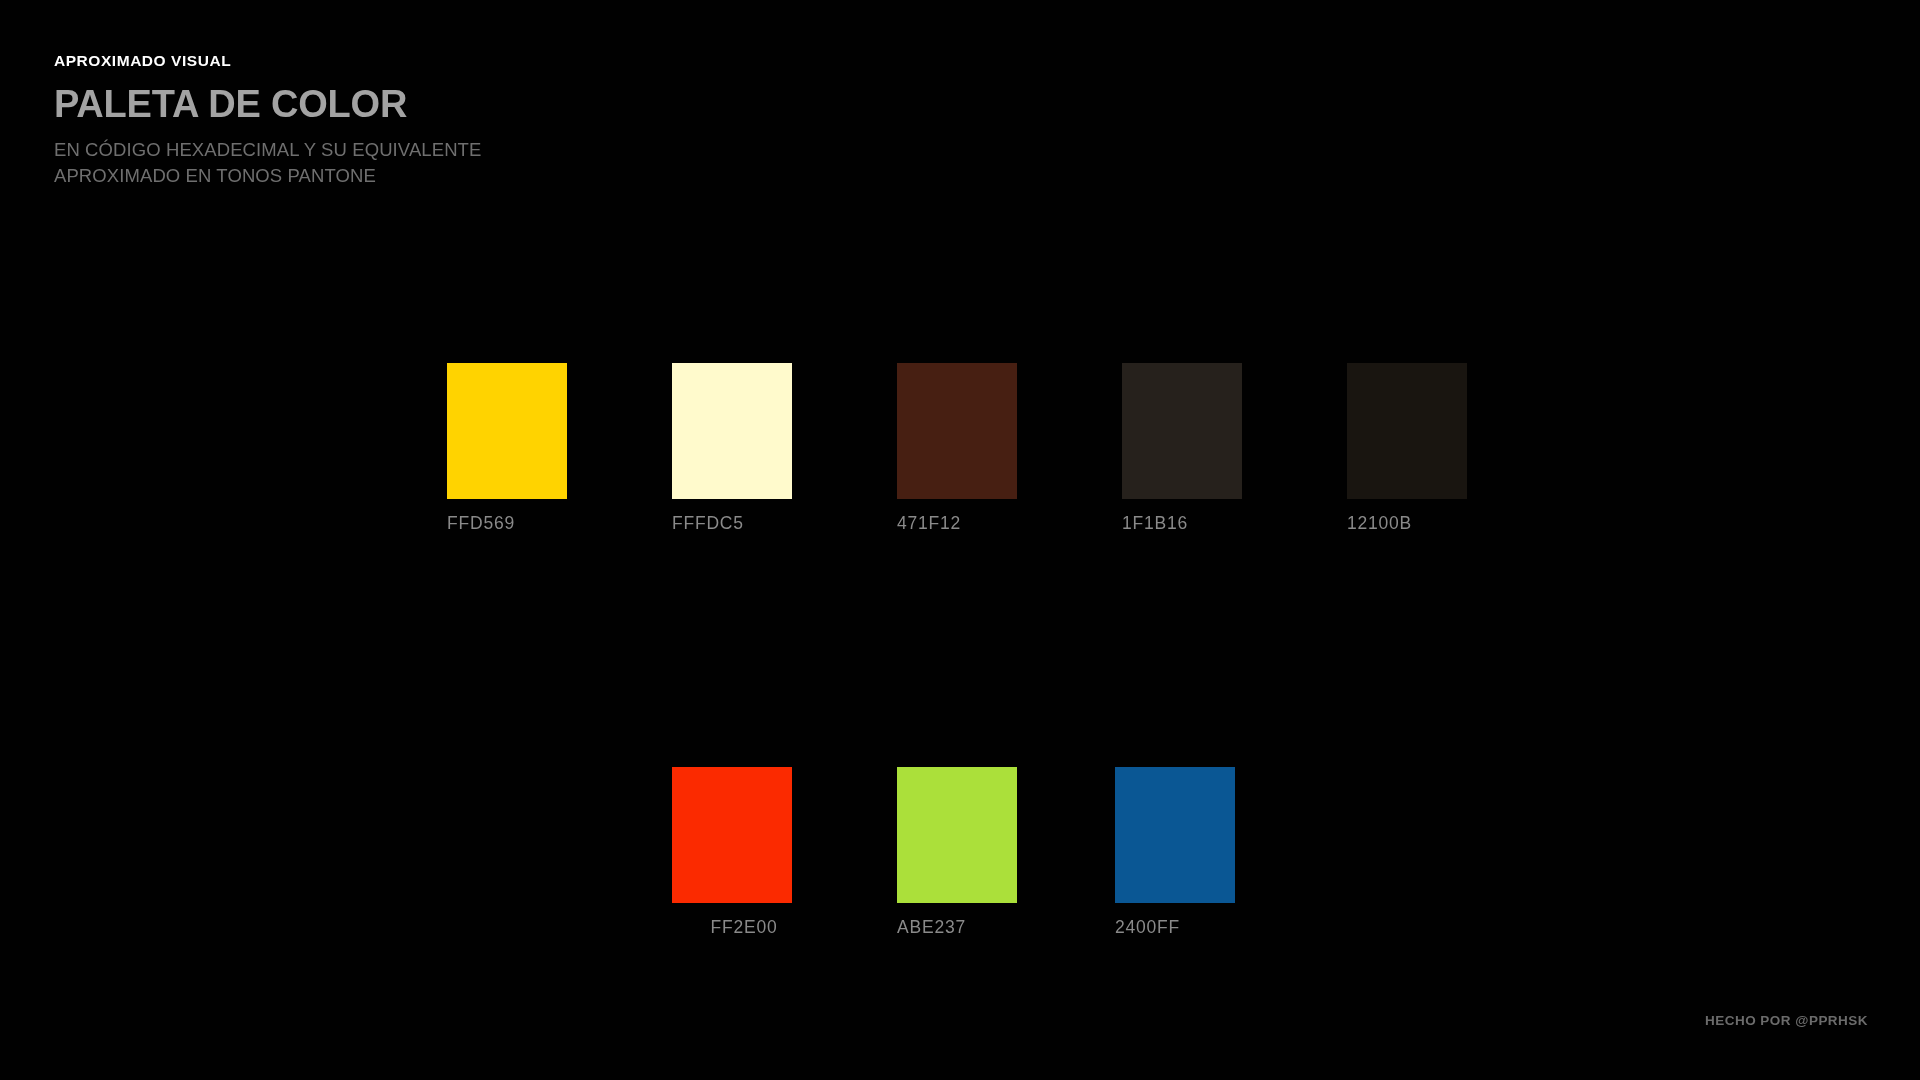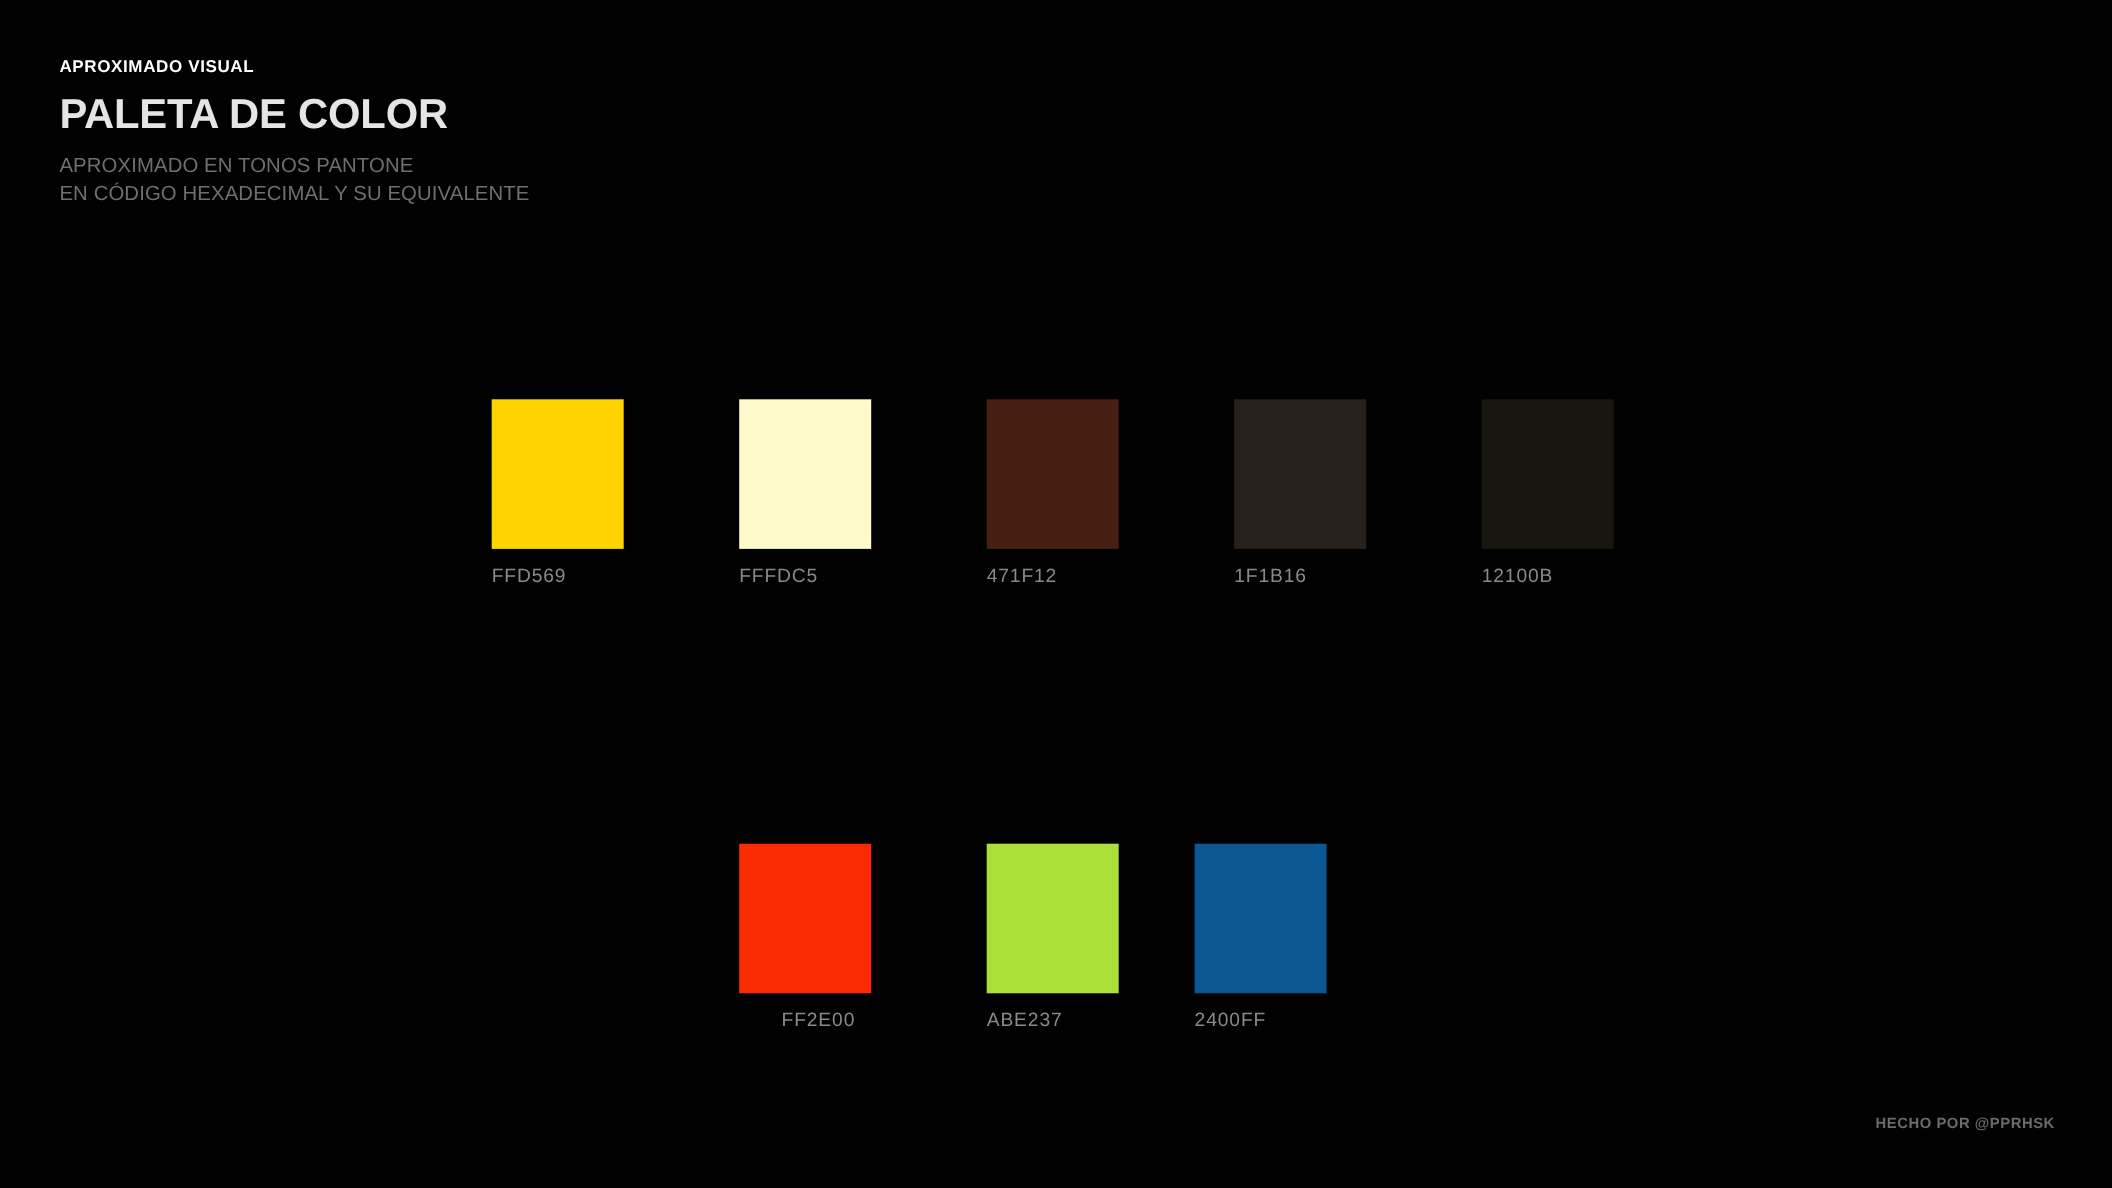--- a/index.html
+++ b/index.html
@@ -36,21 +36,21 @@
     letter-spacing: 0.035em;
     color: #ffffff;
     line-height: 1.1;
     margin: 0 0 6px 0;
     white-space: nowrap;
   }
   .title {
     font-size: 38px;
     font-weight: 700;
     letter-spacing: -0.005em;
-    color: #e5e5e5;
+    color: #a3a3a3;
     line-height: 1.05;
     margin: 16px 0 12px 0;
     white-space: nowrap;
   }
   .subtitle {
     font-size: 18.5px;
     font-weight: 400;
     letter-spacing: 0.005em;
     color: #6f6f6f;
     line-height: 1.40;
@@ -112,22 +112,22 @@
 </style>
 </head>
 <body style="background: rgb(1, 1, 1);">
 
 <div class="slide">
 
   <div class="header">
     <div class="eyebrow">APROXIMADO VISUAL</div>
     <h1 class="title">PALETA DE COLOR</h1>
     <p class="subtitle">
+      <span class="sub-line">EN CÓDIGO HEXADECIMAL Y SU EQUIVALENTE</span>
       <span class="sub-line">APROXIMADO EN TONOS PANTONE</span>
-      <span class="sub-line">EN CÓDIGO HEXADECIMAL Y SU EQUIVALENTE</span>
     </p>
   </div>
 
   <div class="palette" id="palette-root">
       <div class="swatch-row">
         <div class="swatch-cell" style="left: 0px;">
           <span class="swatch-chip" title="FFD569" style="background: rgb(255, 211, 0);"></span>
           <span class="swatch-label">FFD569</span>
         </div>
         <div class="swatch-cell" style="left: 225px;">
@@ -149,21 +149,21 @@
       </div>
       <div class="swatch-row">
         <div class="swatch-cell" style="left: 225px; text-align: center;">
           <span class="swatch-chip" title="FF2E00" style="background: rgb(251, 42, 0);"></span>
           <span class="swatch-label">FF2E00</span>
         </div>
         <div class="swatch-cell" style="left: 450px;">
           <span class="swatch-chip" title="ABE237" style="background: rgb(171, 224, 58);"></span>
           <span class="swatch-label">ABE237</span>
         </div>
-        <div class="swatch-cell" style="left: 639px;">
+        <div class="swatch-cell" style="left: 668px;">
           <span class="swatch-chip" title="2400FF" style="background: rgb(10, 87, 148);"></span>
           <span class="swatch-label">2400FF</span>
         </div>
       </div>
     </div>
 
   <div class="footer">HECHO POR @PPRHSK</div>
 
 </div>
 

